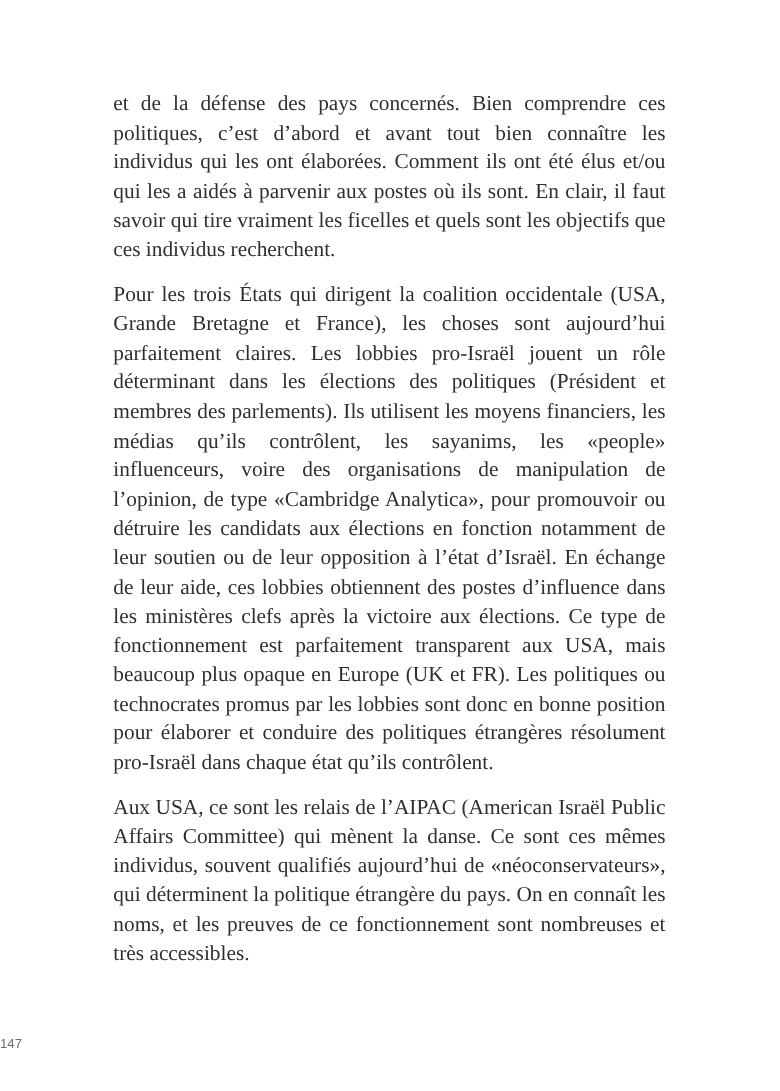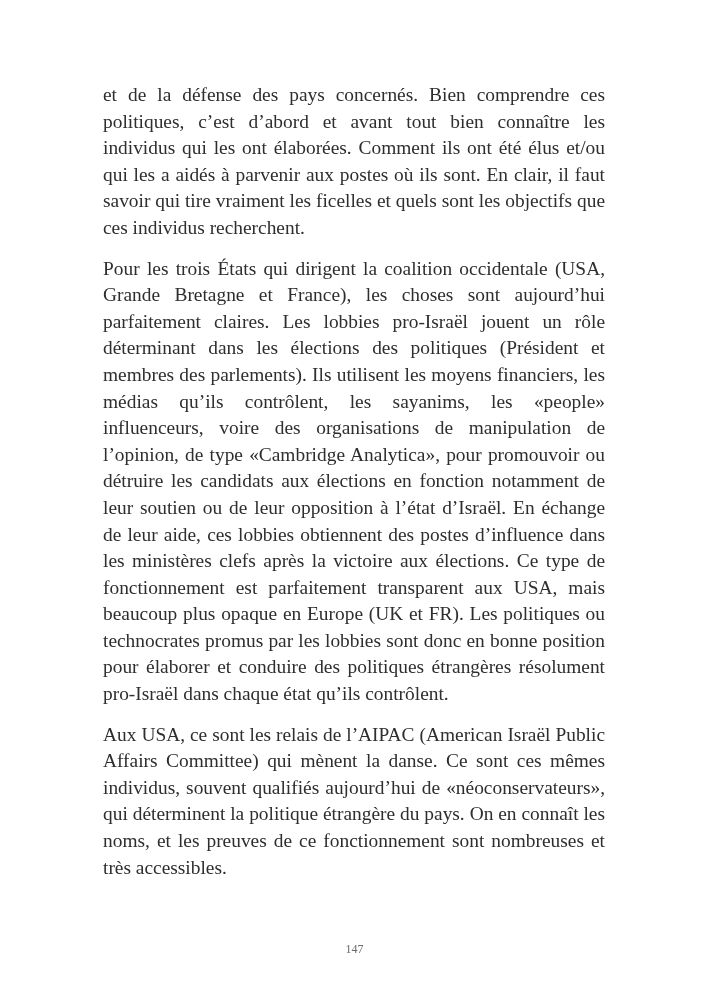--- a/index.html
+++ b/index.html
@@ -9,22 +9,22 @@
     font-family: Liberation Serif, serif;
     font-size: 19.4px;
     line-height: 26.6px;
     color: #2e2e2e;
     text-align: justify;
     margin: 0 0 14px 0;
     hyphens: none;
   }
   .page-number {
     position: absolute; left: 0; width: 709px; top: 942px;
-    text-align: center;
-    font-family: Liberation Serif, serif;
+    text-align: left;
+    font-family: Liberation Sans, sans-serif;
     font-size: 12px;
     color: #6a6a6a;
   }
 </style>
 </head>
 <body>
 
 <div class="page">
   <p class="para">et de la défense des pays concernés. Bien comprendre ces politiques, c’est d’abord et avant tout bien connaître les individus qui les ont élaborées. Comment ils ont été élus et/ou qui les a aidés à parvenir aux postes où ils sont. En clair, il faut savoir qui tire vraiment les ficelles et quels sont les objectifs que ces individus recherchent.</p>
   <p class="para">Pour les trois États qui dirigent la coalition occidentale (USA, Grande Bretagne et France), les choses sont aujourd’hui parfaitement claires. Les lobbies pro-Israël jouent un rôle déterminant dans les élections des politiques (Président et membres des parlements). Ils utilisent les moyens financiers, les médias qu’ils contrôlent, les sayanims, les «people» influenceurs, voire des organisations de manipulation de l’opinion, de type «Cambridge Analytica», pour promouvoir ou détruire les candidats aux élections en fonction notamment de leur soutien ou de leur opposition à l’état d’Israël. En échange de leur aide, ces lobbies obtiennent des postes d’influence dans les ministères clefs après la victoire aux élections. Ce type de fonctionnement est parfaitement transparent aux USA, mais beaucoup plus opaque en Europe (UK et FR). Les politiques ou technocrates promus par les lobbies sont donc en bonne position pour élaborer et conduire des politiques étrangères résolument pro-Israël dans chaque état qu’ils contrôlent.</p>

